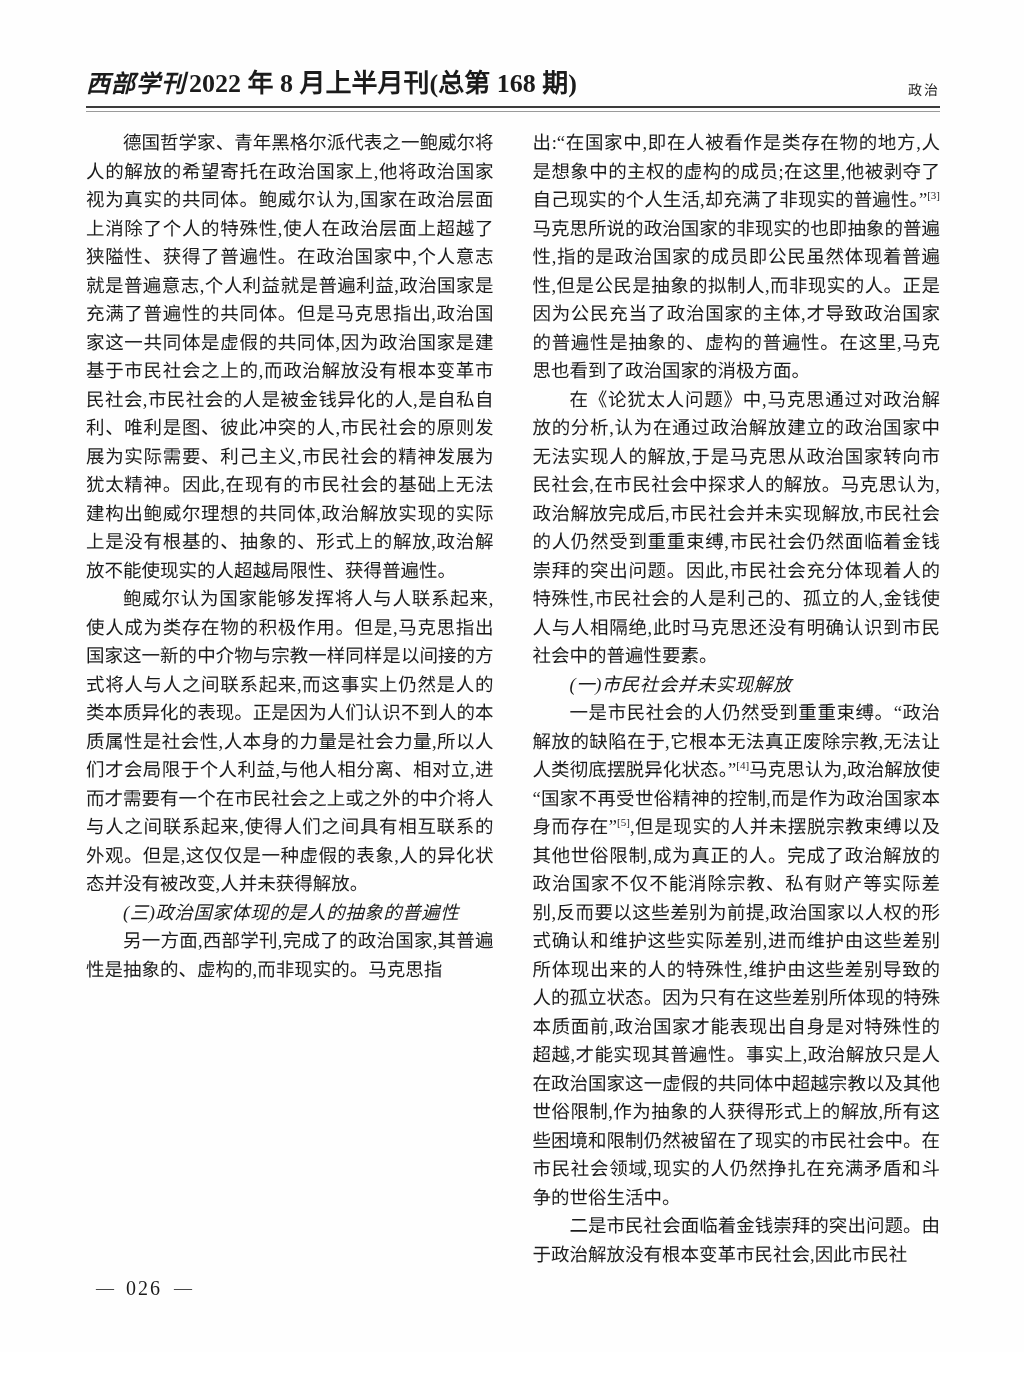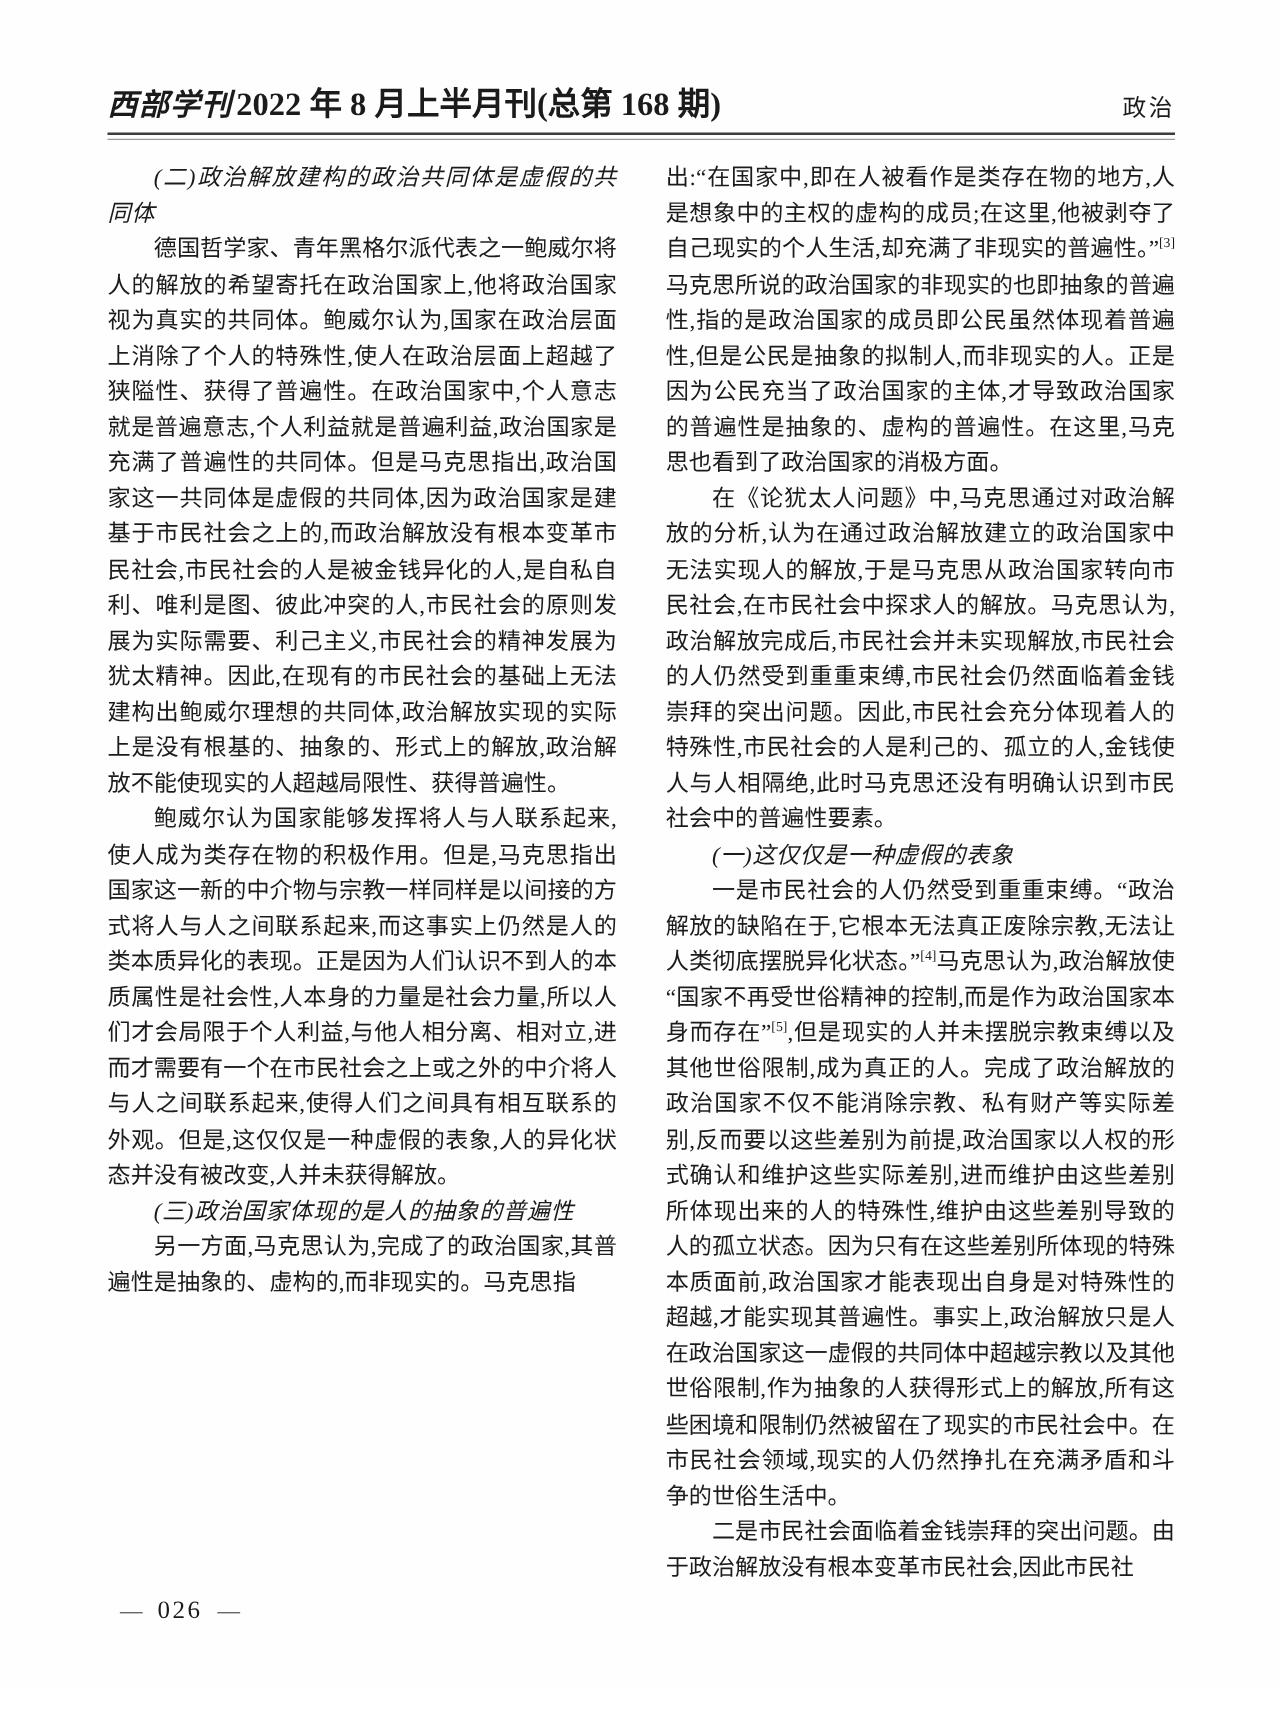--- a/index.html
+++ b/index.html
@@ -36,21 +36,21 @@
     font-style: italic;
     letter-spacing: 1px;
     white-space: nowrap;
   }
   .issue-info {
     font-size: 26px;
     font-weight: 700;
     white-space: nowrap;
   }
   .section-label {
-    font-size: 19px;
+    font-size: 14px;
     letter-spacing: 2px;
     white-space: nowrap;
   }
   .double-rule {
     height: 3px;
     border-top: 2px solid #3c3c3c;
     border-bottom: 1px solid #9a9a9a;
   }
   
   .content {
@@ -114,31 +114,30 @@
       <span class="journal-name">西部学刊</span>
       <span class="issue-info">2022 年 8 月上半月刊(总第 168 期)</span>
     </div>
     <span class="section-label">政治</span>
   </div>
   <div class="double-rule"></div>
 
   <div class="content">
 
     <div class="col">
-      <div class="para subheading">(二)政治解放建构的政治共同体是虚假的共同体</div>
       <p class="para">德国哲学家、青年黑格尔派代表之一鲍威尔将人的解放的希望寄托在政治国家上,他将政治国家视为真实的共同体。鲍威尔认为,国家在政治层面上消除了个人的特殊性,使人在政治层面上超越了狭隘性、获得了普遍性。在政治国家中,个人意志就是普遍意志,个人利益就是普遍利益,政治国家是充满了普遍性的共同体。但是马克思指出,政治国家这一共同体是虚假的共同体,因为政治国家是建基于市民社会之上的,而政治解放没有根本变革市民社会,市民社会的人是被金钱异化的人,是自私自利、唯利是图、彼此冲突的人,市民社会的原则发展为实际需要、利己主义,市民社会的精神发展为犹太精神。因此,在现有的市民社会的基础上无法建构出鲍威尔理想的共同体,政治解放实现的实际上是没有根基的、抽象的、形式上的解放,政治解放不能使现实的人超越局限性、获得普遍性。</p>
       <p class="para">鲍威尔认为国家能够发挥将人与人联系起来,使人成为类存在物的积极作用。但是,马克思指出国家这一新的中介物与宗教一样同样是以间接的方式将人与人之间联系起来,而这事实上仍然是人的类本质异化的表现。正是因为人们认识不到人的本质属性是社会性,人本身的力量是社会力量,所以人们才会局限于个人利益,与他人相分离、相对立,进而才需要有一个在市民社会之上或之外的中介将人与人之间联系起来,使得人们之间具有相互联系的外观。但是,这仅仅是一种虚假的表象,人的异化状态并没有被改变,人并未获得解放。</p>
       <div class="para subheading">(三)政治国家体现的是人的抽象的普遍性</div>
-      <p class="para">另一方面,马克思认为,完成了的政治国家,其普遍性是抽象的、虚构的,而非现实的。马克思指</p>
+      <p class="para">另一方面,西部学刊,完成了的政治国家,其普遍性是抽象的、虚构的,而非现实的。马克思指</p>
     </div>
 
     <div class="col">
       <p class="para no-indent">出:“在国家中,即在人被看作是类存在物的地方,人是想象中的主权的虚构的成员;在这里,他被剥夺了自己现实的个人生活,却充满了非现实的普遍性。”<sup>[3]</sup>马克思所说的政治国家的非现实的也即抽象的普遍性,指的是政治国家的成员即公民虽然体现着普遍性,但是公民是抽象的拟制人,而非现实的人。正是因为公民充当了政治国家的主体,才导致政治国家的普遍性是抽象的、虚构的普遍性。在这里,马克思也看到了政治国家的消极方面。</p>
       <p class="para">在《论犹太人问题》中,马克思通过对政治解放的分析,认为在通过政治解放建立的政治国家中无法实现人的解放,于是马克思从政治国家转向市民社会,在市民社会中探求人的解放。马克思认为,政治解放完成后,市民社会并未实现解放,市民社会的人仍然受到重重束缚,市民社会仍然面临着金钱崇拜的突出问题。因此,市民社会充分体现着人的特殊性,市民社会的人是利己的、孤立的人,金钱使人与人相隔绝,此时马克思还没有明确认识到市民社会中的普遍性要素。</p>
-      <div class="para subheading">(一)这仅仅是一种虚假的表象</div>
+      <div class="para subheading">(一)市民社会并未实现解放</div>
       <p class="para">一是市民社会的人仍然受到重重束缚。“政治解放的缺陷在于,它根本无法真正废除宗教,无法让人类彻底摆脱异化状态。”<sup>[4]</sup>马克思认为,政治解放使“国家不再受世俗精神的控制,而是作为政治国家本身而存在”<sup>[5]</sup>,但是现实的人并未摆脱宗教束缚以及其他世俗限制,成为真正的人。完成了政治解放的政治国家不仅不能消除宗教、私有财产等实际差别,反而要以这些差别为前提,政治国家以人权的形式确认和维护这些实际差别,进而维护由这些差别所体现出来的人的特殊性,维护由这些差别导致的人的孤立状态。因为只有在这些差别所体现的特殊本质面前,政治国家才能表现出自身是对特殊性的超越,才能实现其普遍性。事实上,政治解放只是人在政治国家这一虚假的共同体中超越宗教以及其他世俗限制,作为抽象的人获得形式上的解放,所有这些困境和限制仍然被留在了现实的市民社会中。在市民社会领域,现实的人仍然挣扎在充满矛盾和斗争的世俗生活中。</p>
       <p class="para">二是市民社会面临着金钱崇拜的突出问题。由于政治解放没有根本变革市民社会,因此市民社</p>
     </div>
 
   </div>
 
   <div class="footer">
     <span class="dash">—</span>
     <span class="num">026</span>
     <span class="dash">—</span>

